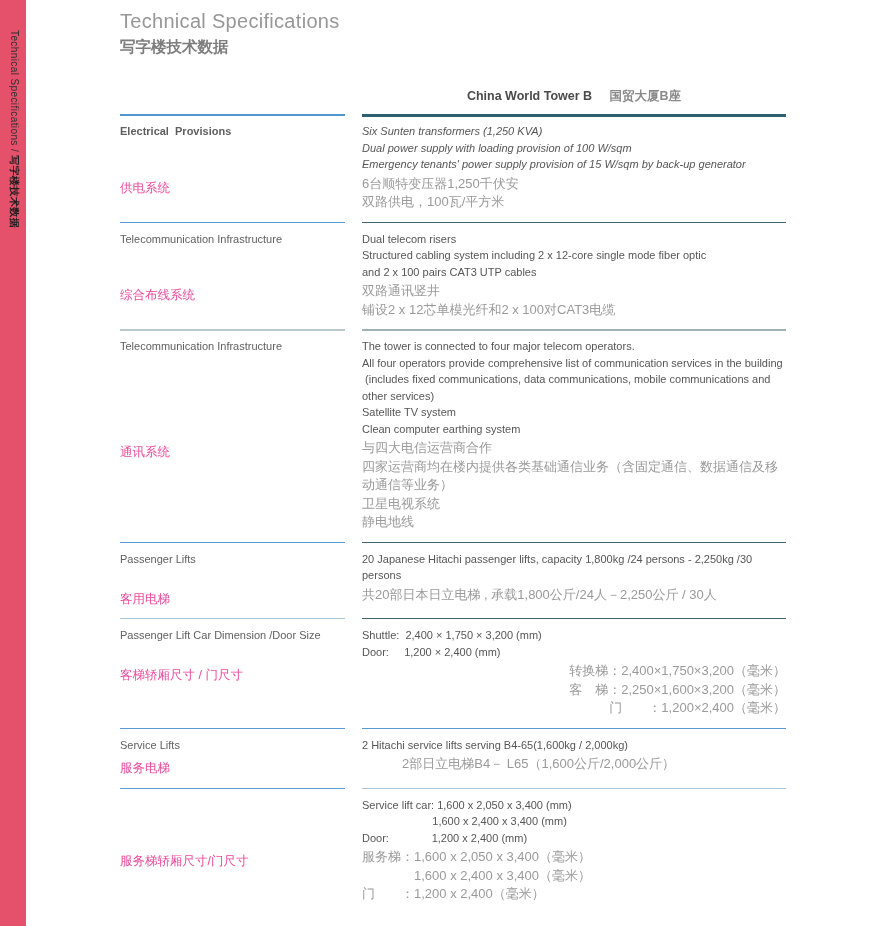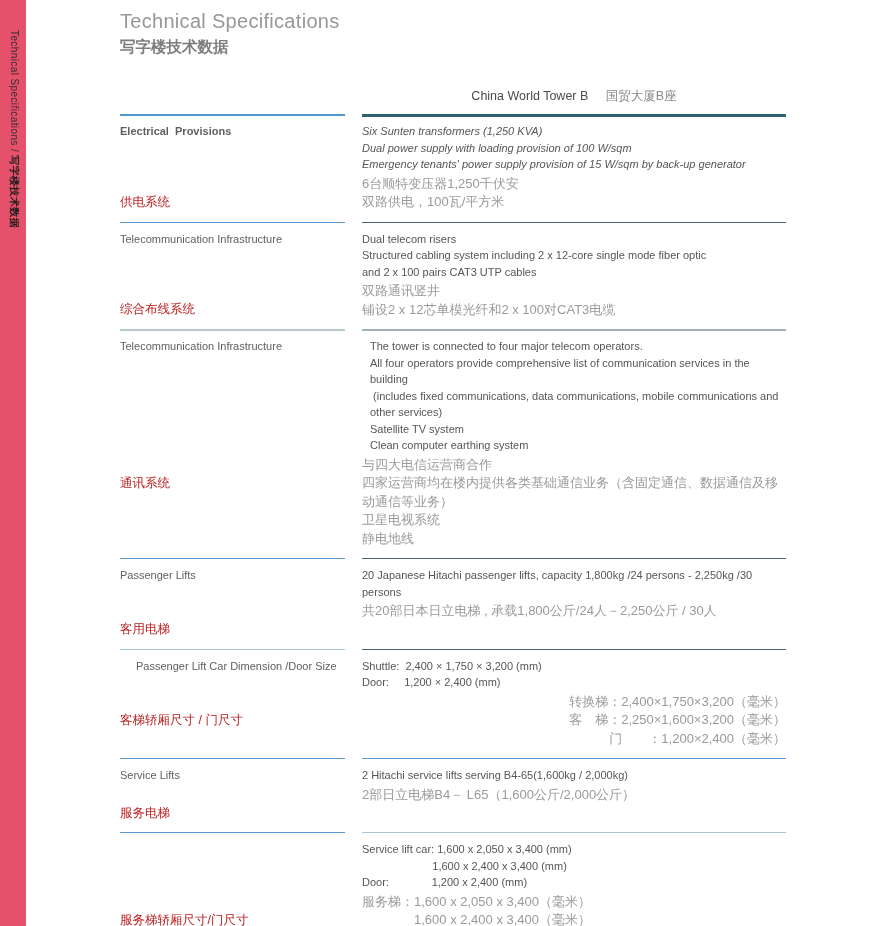--- a/index.html
+++ b/index.html
@@ -5,37 +5,37 @@
   html,body{margin:0;padding:0;background:#fff;}
   .page{position:relative;width:890px;height:926px;background:#fff;overflow:hidden;
         font-family:"Liberation Sans","DejaVu Sans",sans-serif;}
   .sidebar{position:absolute;left:0;top:0;width:26px;height:926px;background:#e5506b;}
   .sidebar-text{position:absolute;left:21px;top:30px;transform:rotate(90deg);
         transform-origin:0 0;white-space:nowrap;font-size:10px;color:#2f2f2f;letter-spacing:.4px;}
   .sidebar-text .zh{font-weight:bold;color:#1e1e1e;}
   .content{position:absolute;left:120px;top:0;width:666px;}
   .title-en{margin:10px 0 0 0;font-size:20px;font-weight:normal;color:#979797;letter-spacing:.3px;}
   .title-zh{margin:4px 0 0 0;font-size:15.5px;font-weight:bold;color:#7d7d7d;}
-  .col-header{margin:30px 0 9px 242px;width:424px;text-align:center;font-size:12.5px;}
+  .col-header{margin:30px 0 9px 242px;width:424px;text-align:center;font-size:12.5px;font-weight:bold;}
   .col-header .en{color:#4b4b4b;}
   .col-header .zh{color:#8a8a8a;margin-left:14px;}
   .spec-section{position:relative;display:grid;grid-template-columns:225px 424px;
         column-gap:17px;padding:9px 0 10px 0;}
   .hr{position:absolute;top:0;}
   .hr-left{left:0;width:225px;}
   .hr-right{left:242px;width:424px;}
   .d-header-left{height:2px;background:#4f97d0;}
   .d-header-right{height:3px;background:#2d6170;}
   .d-blue{height:1px;background:#5b9bd5;}
   .d-dark{height:1px;background:#44656f;}
   .d-light{height:2px;background:#b9c8ce;}
   .d-gray{height:2px;background:#9fb2b8;}
   .d-lightblue{height:1px;background:#a9c6da;}
   .label-en{font-size:11px;color:#5f5f5f;line-height:16.5px;white-space:pre-wrap;}
-  .label-zh{font-size:12.5px;color:#b91c1c;line-height:18.5px;margin-top:18px;white-space:pre-wrap;}
+  .label-zh{font-size:12.5px;color:#ec4899;line-height:18.5px;margin-top:4px;white-space:pre-wrap;}
   .cell-en{grid-row:1;}
   .cell-zh{grid-row:2;margin-top:2px;}
   .row-en{font-size:11px;color:#565656;line-height:16.5px;white-space:pre-wrap;}
   .row-zh{font-size:13px;color:#9a9a9a;line-height:18.5px;white-space:pre-wrap;}
 </style>
 </head>
 <body>
 
 <div class="page">
 
@@ -92,21 +92,21 @@
             <div class="row-zh">双路通讯竖井</div>
             <div class="row-zh">铺设2 x 12芯单模光纤和2 x 100对CAT3电缆</div>
           </div>
         </section>
         <section class="spec-section">
           <div class="hr hr-left d-light"></div>
           <div class="hr hr-right d-gray"></div>
           <div class="cell-en" style="grid-column: 1;">
             <div class="label-en">Telecommunication Infrastructure</div>
           </div>
-          <div class="cell-en" style="grid-column: 2; margin-left: 8px;">
+          <div class="cell-en" style="grid-column: 2;">
             <div class="row-en">The tower is connected to four major telecom operators.</div>
             <div class="row-en">All four operators provide comprehensive list of communication services in the building</div>
             <div class="row-en"> (includes fixed communications, data communications, mobile communications and other services)</div>
             <div class="row-en">Satellite TV system</div>
             <div class="row-en">Clean computer earthing system</div>
           </div>
           <div class="cell-zh" style="grid-column: 1;">
             <div class="label-zh">通讯系统</div>
           </div>
           <div class="cell-zh" style="grid-column: 2;">
@@ -128,21 +128,21 @@
           <div class="cell-zh" style="grid-column: 1;">
             <div class="label-zh">客用电梯</div>
           </div>
           <div class="cell-zh" style="grid-column: 2;">
             <div class="row-zh">共20部日本日立电梯 , 承载1,800公斤/24人－2,250公斤 / 30人</div>
           </div>
         </section>
         <section class="spec-section">
           <div class="hr hr-left d-lightblue"></div>
           <div class="hr hr-right d-dark"></div>
-          <div class="cell-en" style="grid-column: 1; margin-left: 16px;">
+          <div class="cell-en" style="grid-column: 1;">
             <div class="label-en">Passenger Lift Car Dimension /Door Size</div>
           </div>
           <div class="cell-en" style="grid-column: 2;">
             <div class="row-en">Shuttle:  2,400 × 1,750 × 3,200 (mm)</div>
             <div class="row-en">Door:     1,200 × 2,400 (mm)</div>
           </div>
           <div class="cell-zh" style="grid-column: 1;">
             <div class="label-zh">客梯轿厢尺寸 / 门尺寸</div>
           </div>
           <div class="cell-zh" style="grid-column: 2; text-align: right;">
@@ -156,21 +156,21 @@
           <div class="hr hr-right d-blue"></div>
           <div class="cell-en" style="grid-column: 1;">
             <div class="label-en">Service Lifts</div>
           </div>
           <div class="cell-en" style="grid-column: 2;">
             <div class="row-en">2 Hitachi service lifts serving B4-65(1,600kg / 2,000kg)</div>
           </div>
           <div class="cell-zh" style="grid-column: 1;">
             <div class="label-zh">服务电梯</div>
           </div>
-          <div class="cell-zh" style="grid-column: 2;">
+          <div class="cell-zh" style="grid-column: 2; margin-left: 40px;">
             <div class="row-zh">2部日立电梯B4－ L65（1,600公斤/2,000公斤）</div>
           </div>
         </section>
         <section class="spec-section">
           <div class="hr hr-left d-blue"></div>
           <div class="hr hr-right d-lightblue"></div>
           <div class="cell-en" style="grid-column: 2;">
             <div class="row-en">Service lift car: 1,600 x 2,050 x 3,400 (mm)</div>
             <div class="row-en">                       1,600 x 2,400 x 3,400 (mm)</div>
             <div class="row-en">Door:              1,200 x 2,400 (mm)</div>

